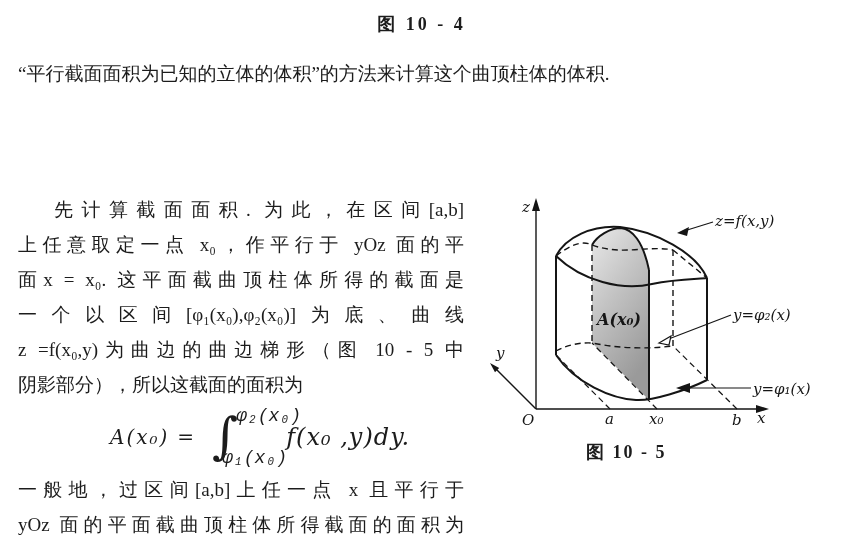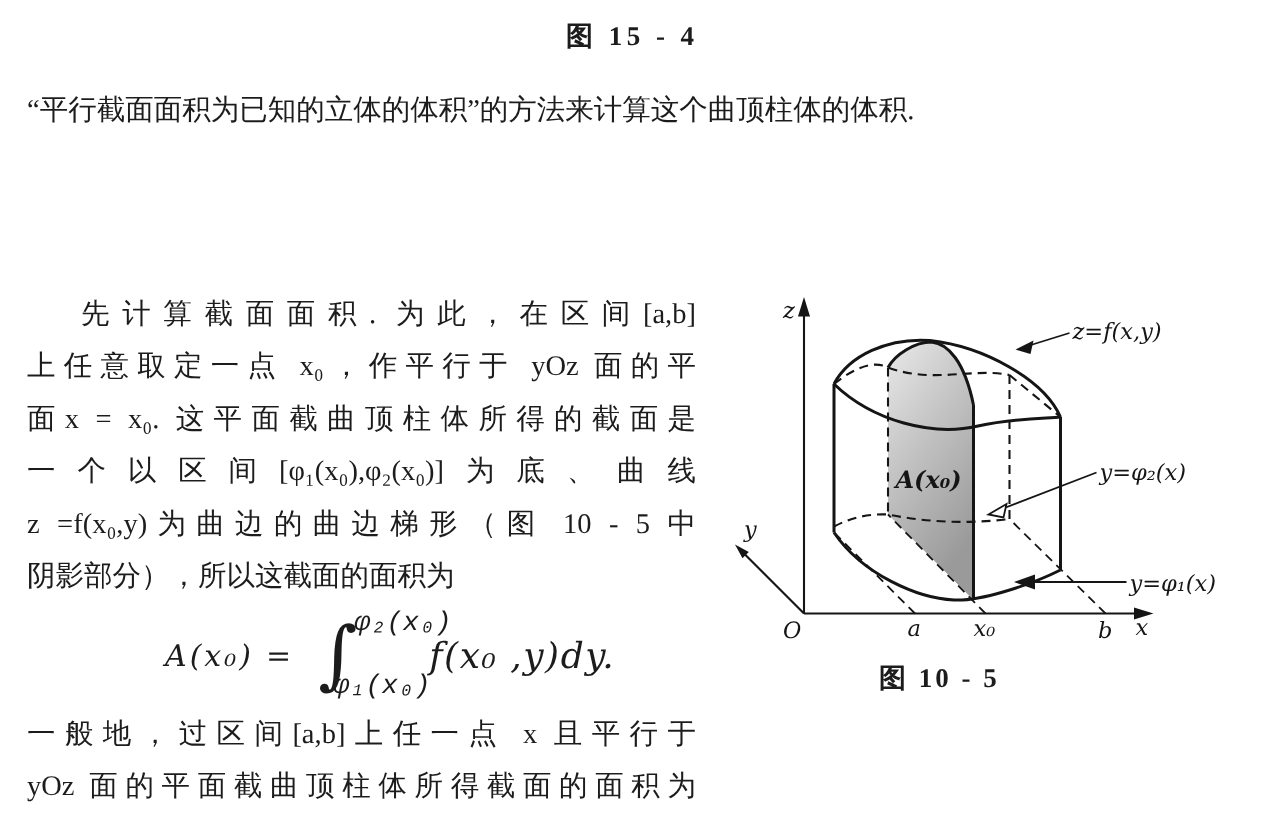--- a/index.html
+++ b/index.html
@@ -65,21 +65,21 @@
   }
   svg text{
     font-family:"DejaVu Serif","Liberation Serif",serif;
     font-style:italic;font-size:15px;fill:#151515;
   }
   svg text.seclabel{font-size:16px;font-weight:600;}
 </style>
 </head>
 <body>
 
-<div class="abs fig-title">图 15 - 4</div>
+<div class="abs fig-title">图 10 - 4</div>
 
 <div class="abs intro">
   <div class="plainline">“平行截面面积为已知的立体的体积”的方法来计算这个曲顶柱体的体积.</div>
 </div>
 
 <div class="abs col">
   <div class="jline indent">先计算截面面积. 为此，在区间[a,b]</div>
   <div class="jline">上任意取定一点 x₀，作平行于 yOz 面的平</div>
   <div class="jline">面x = x₀. 这平面截曲顶柱体所得的截面是</div>
   <div class="jline">一个以区间[φ₁(x₀),φ₂(x₀)]为底、曲线</div>

